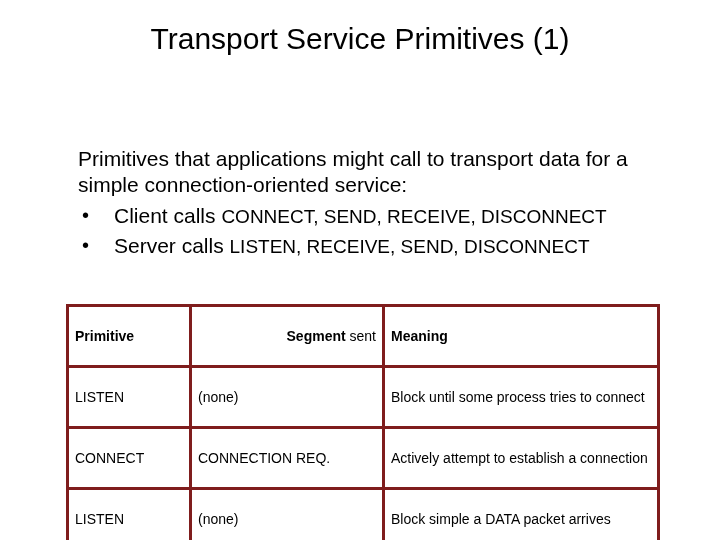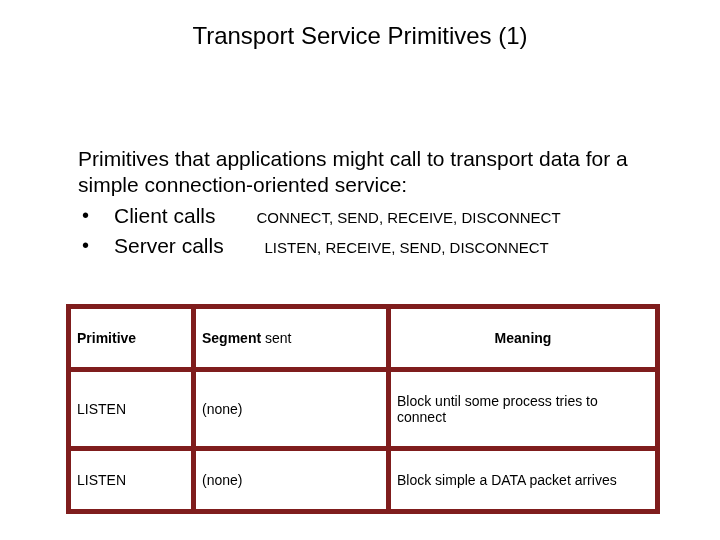--- a/index.html
+++ b/index.html
@@ -12,21 +12,21 @@
     color: #000;
     box-sizing: border-box;
   }
   .slide {
     width: 720px;
     height: 540px;
     position: relative;
     box-sizing: border-box;
   }
   .title {
-    font-size: 24px;
+    font-size: 30px;
     text-align: center;
     padding-top: 22px;
     font-weight: normal;
     margin: 0;
   }
   .body {
     position: absolute;
     top: 146px;
     left: 78px;
     width: 575px;
@@ -46,48 +46,47 @@
     padding-left: 36px;
     margin-top: 4px;
   }
   .bullets li .dot {
     position: absolute;
     left: 4px;
     top: 0;
     font-size: 20px;
   }
   .sc {
-    font-size: 15px;
-    margin-left: 35px;
+    font-size: 19px;
   }
   .table-wrap {
     position: absolute;
     top: 304px;
     left: 66px;
     width: 594px;
   }
   table {
     width: 100%;
     border-collapse: collapse;
     font-size: 14px;
   }
   th, td {
-    border: 5px solid #7f1d1d;
+    border: 3px solid #7f1d1d;
     padding: 21px 6px;
     text-align: left;
     vertical-align: middle;
     font-weight: normal;
   }
   th {
     font-weight: bold;
   }
   th.col-primitive { width: 108px; }
-  th.col-segment { width: 178px; text-align: left; font-weight: normal; }
+  th.col-segment { width: 178px; text-align: right; font-weight: normal; }
   th.col-segment .segbold { font-weight: bold; }
-  th.col-meaning { text-align: center; border-radius: 10px; }
+  th.col-meaning { text-align: left; border-radius: 10px; }
 </style>
 </head>
 <body>
 
 <div class="slide">
   <h1 class="title">Transport Service Primitives (1)</h1>
 
   <div class="body">
     <p class="intro">Primitives that applications might call to transport data for a simple connection-oriented service:</p>
     <ul class="bullets">
@@ -111,20 +110,25 @@
           <th class="col-meaning">Meaning</th>
         </tr>
       </thead>
       <tbody>
         <tr>
           <td>LISTEN</td>
           <td>(none)</td>
           <td>Block until some process tries to connect</td>
         </tr>
         <tr>
+          <td>CONNECT</td>
+          <td>CONNECTION REQ.</td>
+          <td>Actively attempt to establish a connection</td>
+        </tr>
+        <tr>
           <td>LISTEN</td>
           <td>(none)</td>
           <td>Block simple a DATA packet arrives</td>
         </tr>
       </tbody>
     </table>
   </div>
 </div>
 
 </body></html>

